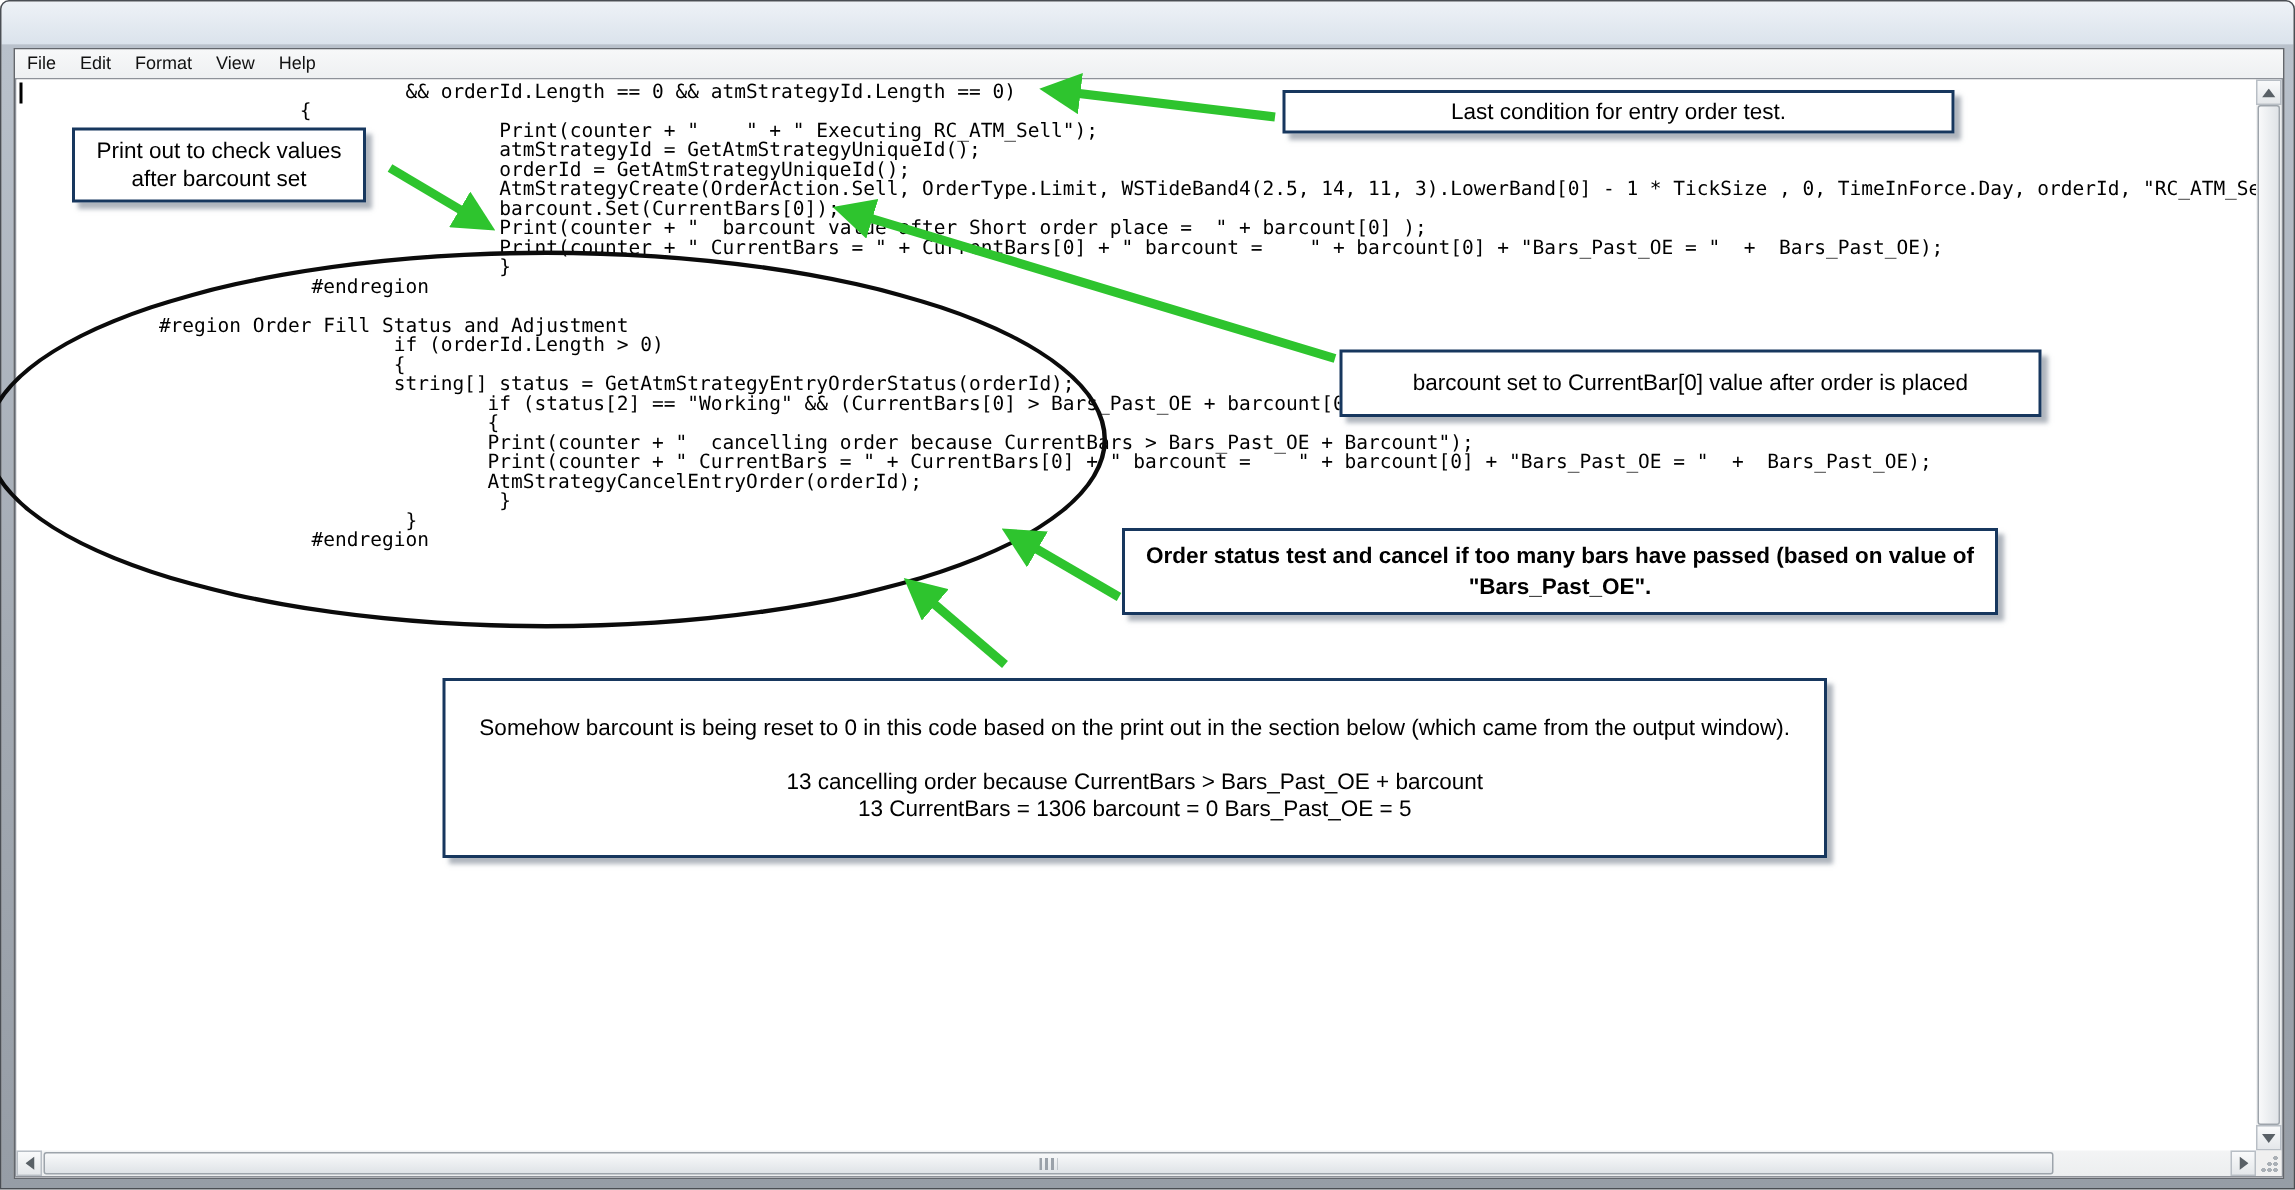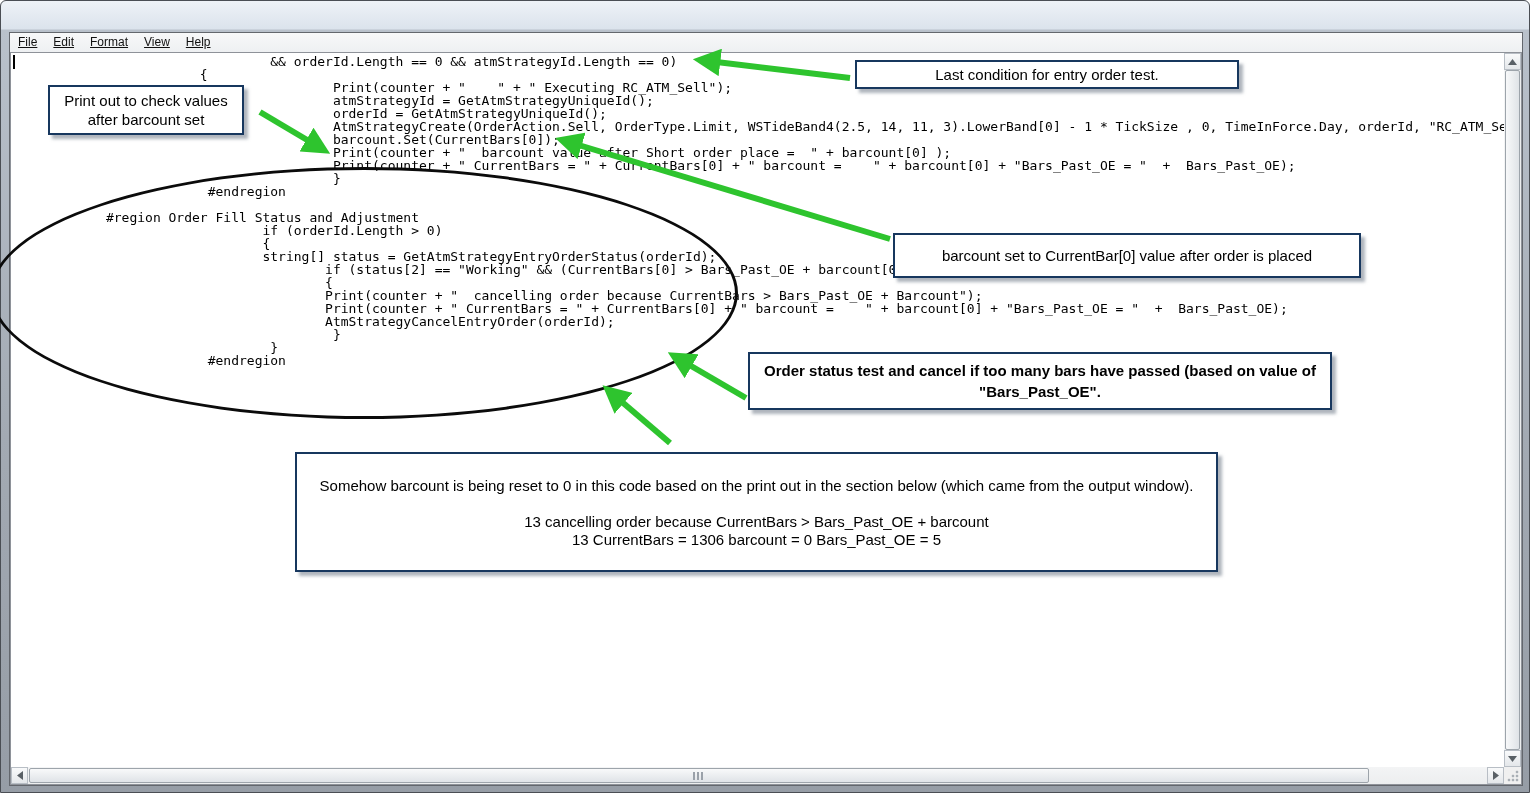--- a/index.html
+++ b/index.html
@@ -32,21 +32,21 @@
   .glyph-max { position:absolute; left:9px; top:5px; width:11px; height:9px; border:1px solid #2d3138;
                border-top:3px solid #2d3138; background:#f4f6f8; }
   .glyph-close { position:absolute; left:0; top:2px; width:100%; text-align:center; color:#fff;
                  font-size:12px; font-weight:bold; text-shadow:0 1px 1px #7c2714; }
 
   
   .client { position:absolute; left:8px; top:31px; width:1514px; height:754px;
             background:#f0f0f0; border:1px solid #63676d; }
   .menubar { position:absolute; left:0; top:0; right:0; height:19px;
              background:linear-gradient(180deg,#f7f8f9,#eef0f2); display:flex; font-size:12px; color:#111; }
-  .menu-item { padding:2px 8px 0 8px; cursor:default;text-decoration:underline; }
+  .menu-item { padding:2px 8px 0 8px; cursor:default; }
 
   .editor { position:absolute; left:0; top:19px; right:0; bottom:0; background:#fff; border:1px solid #8e9299;padding-left:32px; }
   .textpane { position:absolute; left:0; top:0; right:17px; bottom:17px; overflow:hidden; background:#fff; }
   pre.code { font-family:"DejaVu Sans Mono", monospace; font-size:13px; line-height:13px;
              color:#000; padding:2px 0 0 1px; white-space:pre; }
   .caret { position:absolute; left:2px; top:2px; width:2px; height:14px; background:#000; }
 
   
   .vscroll { position:absolute; top:0; right:0; width:17px; bottom:17px;
              background:linear-gradient(90deg,#f3f4f5,#eceeef); }
@@ -73,21 +73,21 @@
 
   
   .ellipse { position:absolute; left:-10px; top:167px; width:748px; height:252px;
              border:3px solid #0b0b0b; border-radius:50%; pointer-events:none; }
   .arrows { position:absolute; left:0; top:0; width:1530px; height:793px; pointer-events:none; }
   .callout { position:absolute; background:#fff; border:2px solid #17375e; color:#000;
              font-size:15px; text-align:center; white-space:pre-line;
              box-shadow:4px 4px 3px rgba(110,120,135,.55); display:flex;
              align-items:center; justify-content:center; line-height:19px; }
   .co-print    { left:48px;  top:85px;  width:196px; height:50px; }
-  .co-last     { left:855px; top:60px;  width:384px; height:29px; }
+  .co-last     { left:855px; top:60px;  width:448px; height:29px; }
   .co-barcount { left:893px; top:193px; width:468px; height:45px;margin-top:40px; }
   .co-status   { left:748px; top:352px; width:584px; height:58px; line-height:21px;font-weight:bold; }
   .co-summary  { left:295px; top:452px; width:923px; height:120px; line-height:18px;
                  align-items:flex-start; padding-top:23px; }
 </style>
 </head>
 <body>
 
 <div class="window">
 

